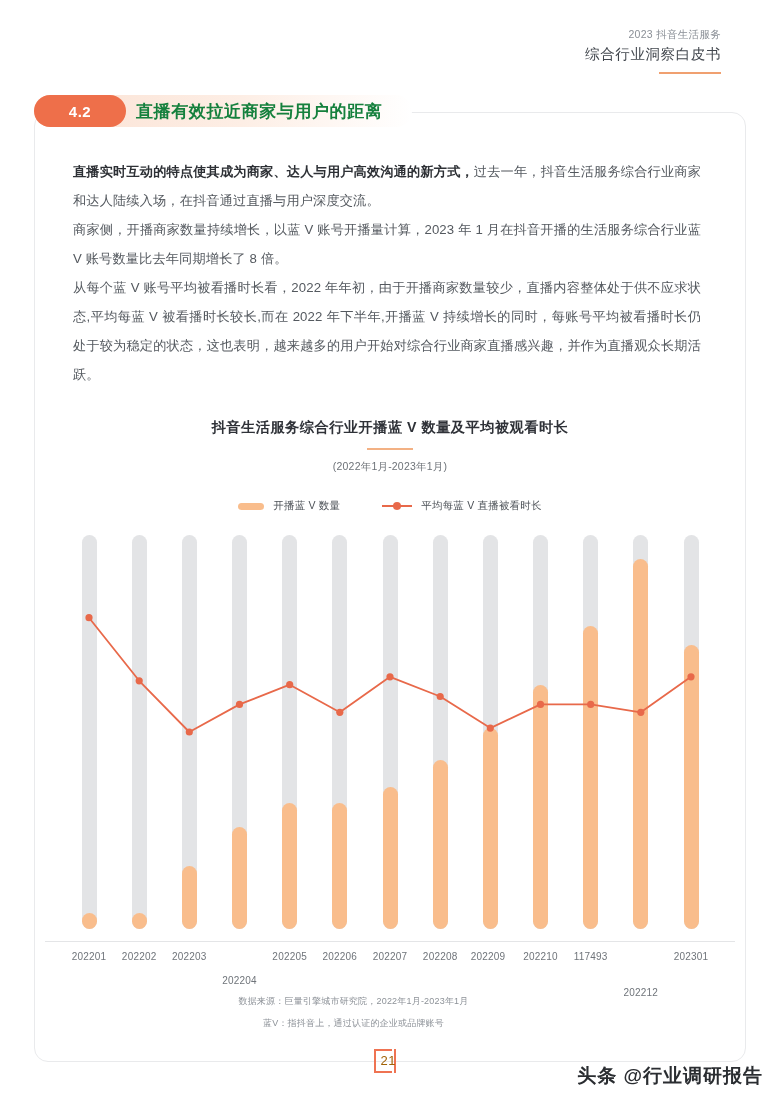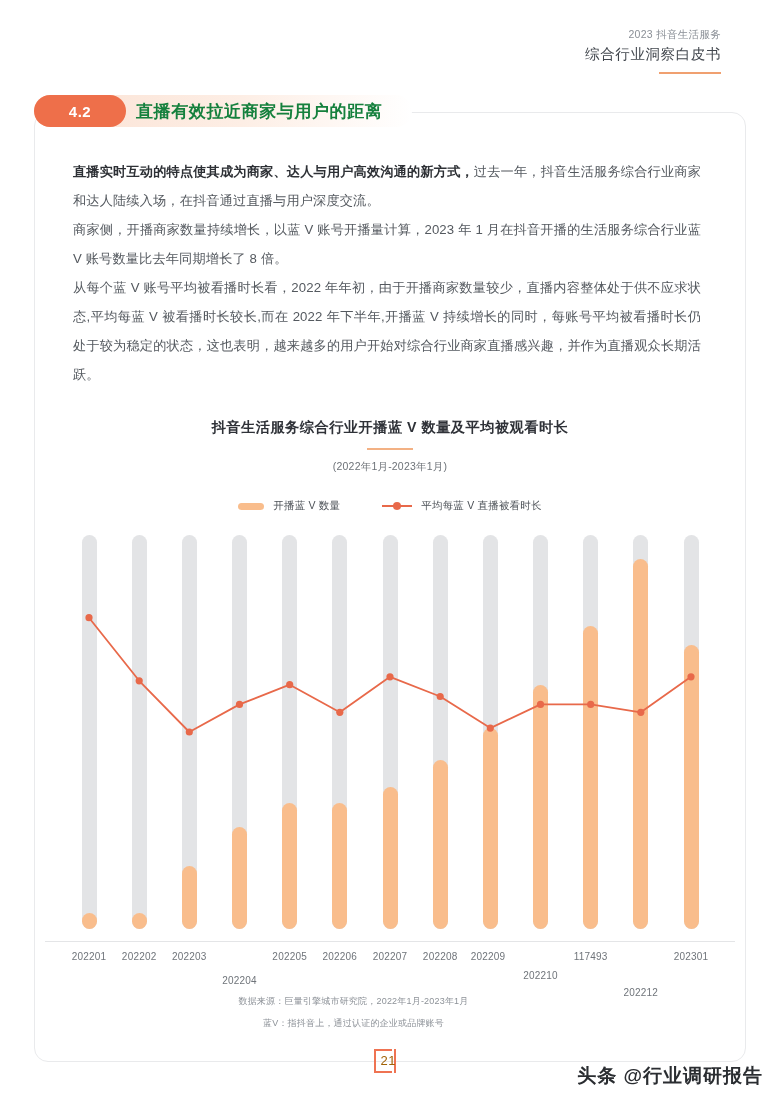--- a/index.html
+++ b/index.html
@@ -284,21 +284,21 @@
     <div class="xlabels" id="xlabels">
         <div class="xlabel" style="left: 44px;">202201</div>
         <div class="xlabel" style="left: 94.1667px;">202202</div>
         <div class="xlabel" style="left: 144.333px;">202203</div>
         <div class="xlabel" style="left: 194.5px; margin-top: 24px;">202204</div>
         <div class="xlabel" style="left: 244.667px;">202205</div>
         <div class="xlabel" style="left: 294.833px;">202206</div>
         <div class="xlabel" style="left: 345px;">202207</div>
         <div class="xlabel" style="left: 395.167px;">202208</div>
         <div class="xlabel" style="left: 443px;">202209</div>
-        <div class="xlabel" style="left: 495.5px; margin-top: 19px;">202210</div>
+        <div class="xlabel" style="left: 495.5px;">202210</div>
         <div class="xlabel" style="left: 545.667px;">117493</div>
         <div class="xlabel" style="left: 595.833px; margin-top: 36px;">202212</div>
         <div class="xlabel" style="left: 646px;">202301</div>
       </div>
   </div>
 
   <div class="footnotes">
     <div class="footnote">数据来源：巨量引擎城市研究院，2022年1月-2023年1月</div>
     <div class="footnote">蓝V：指抖音上，通过认证的企业或品牌账号</div>
   </div>

